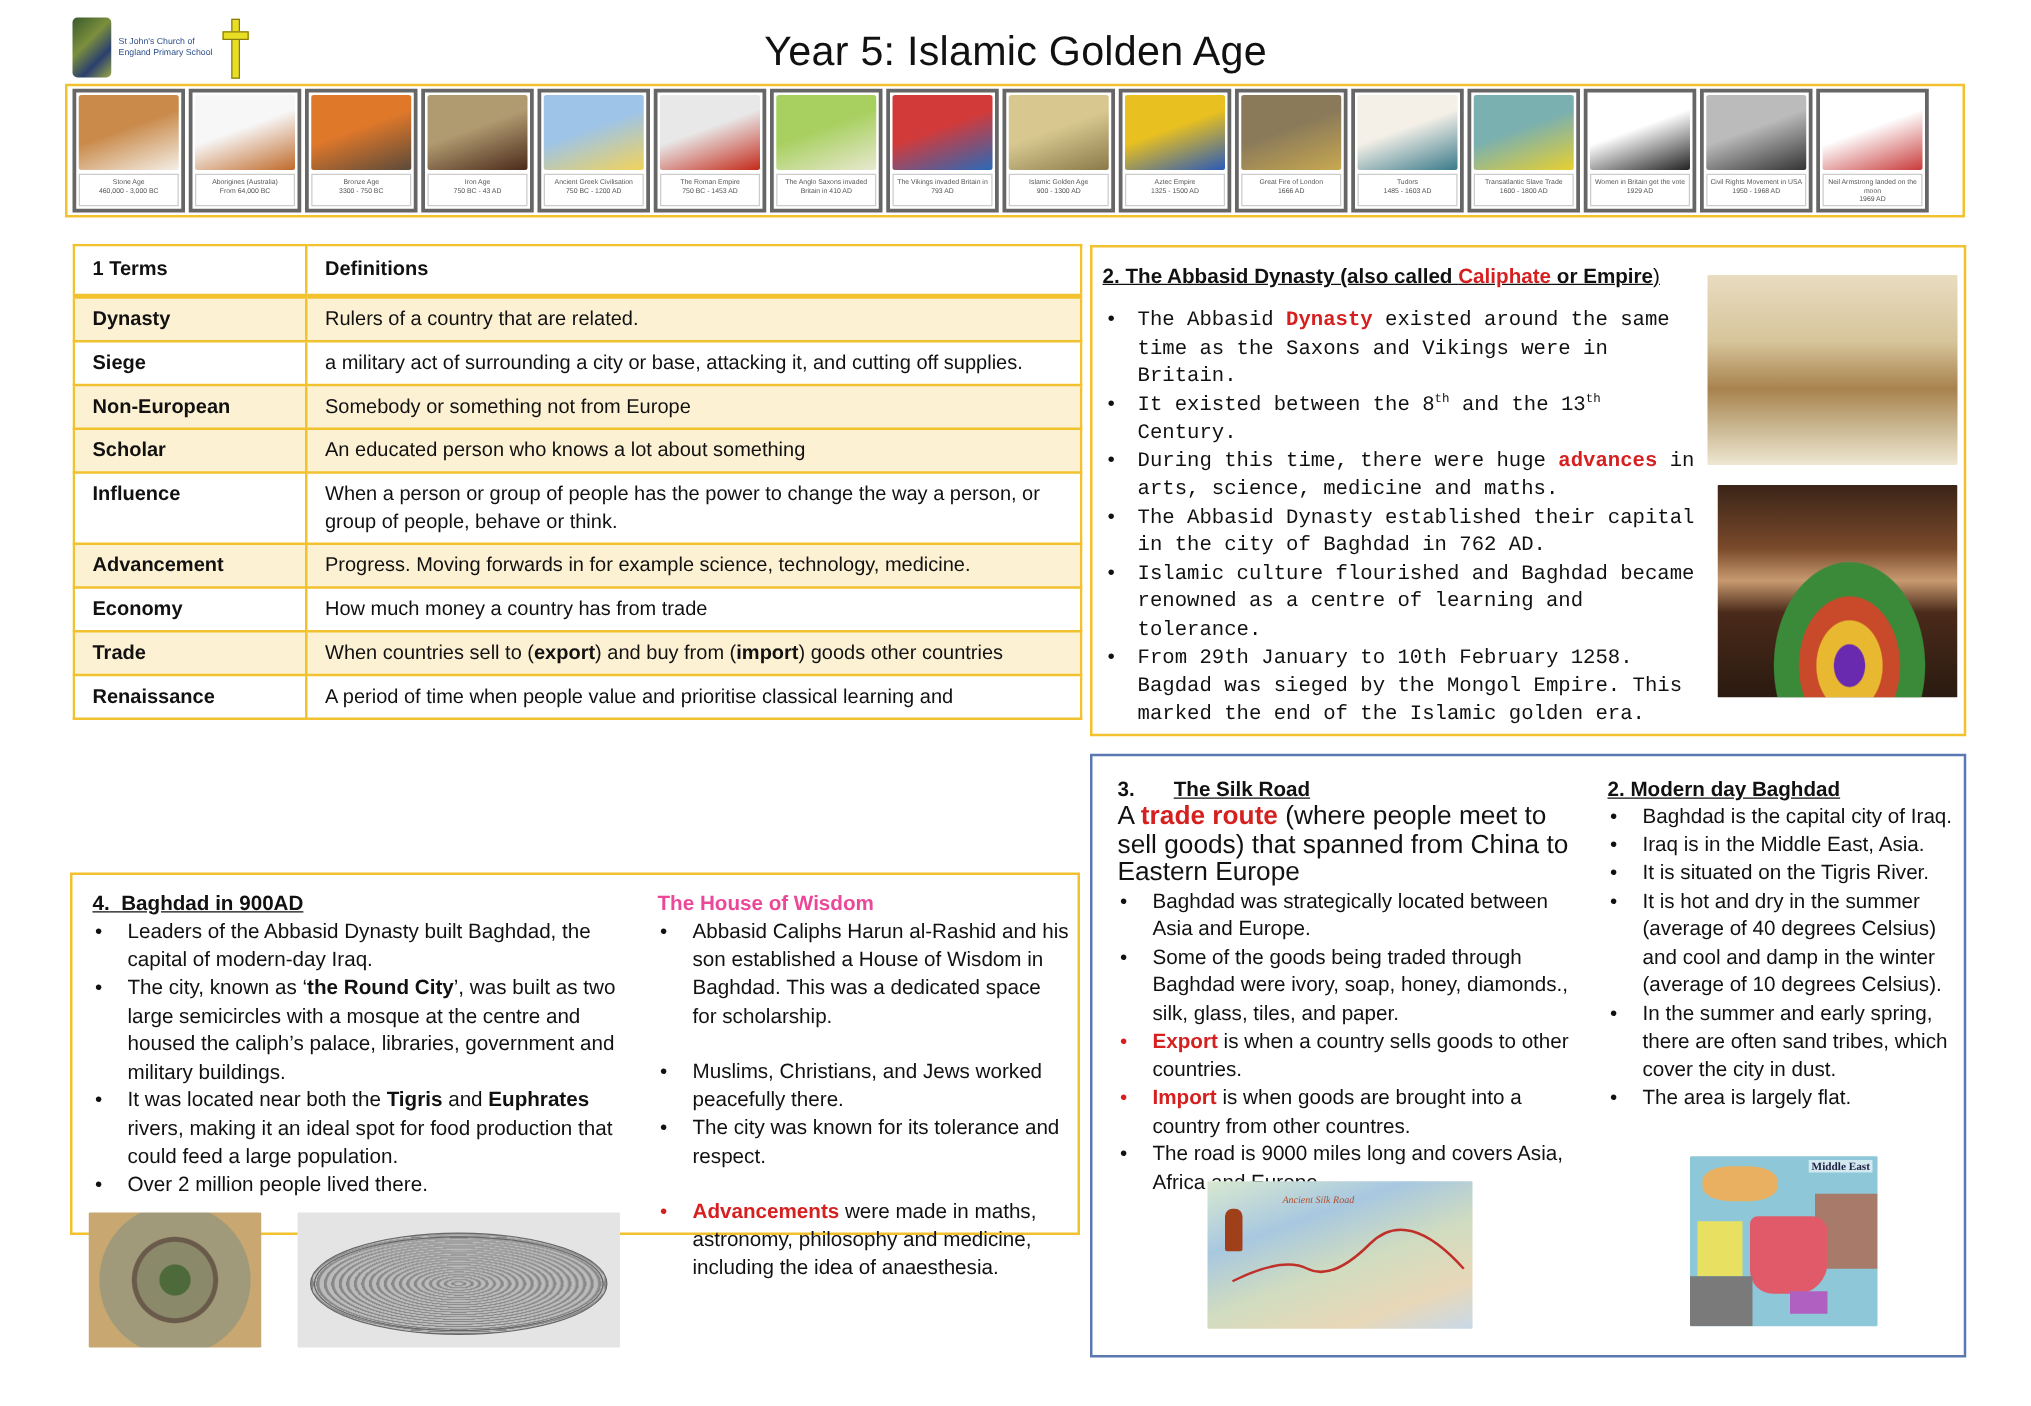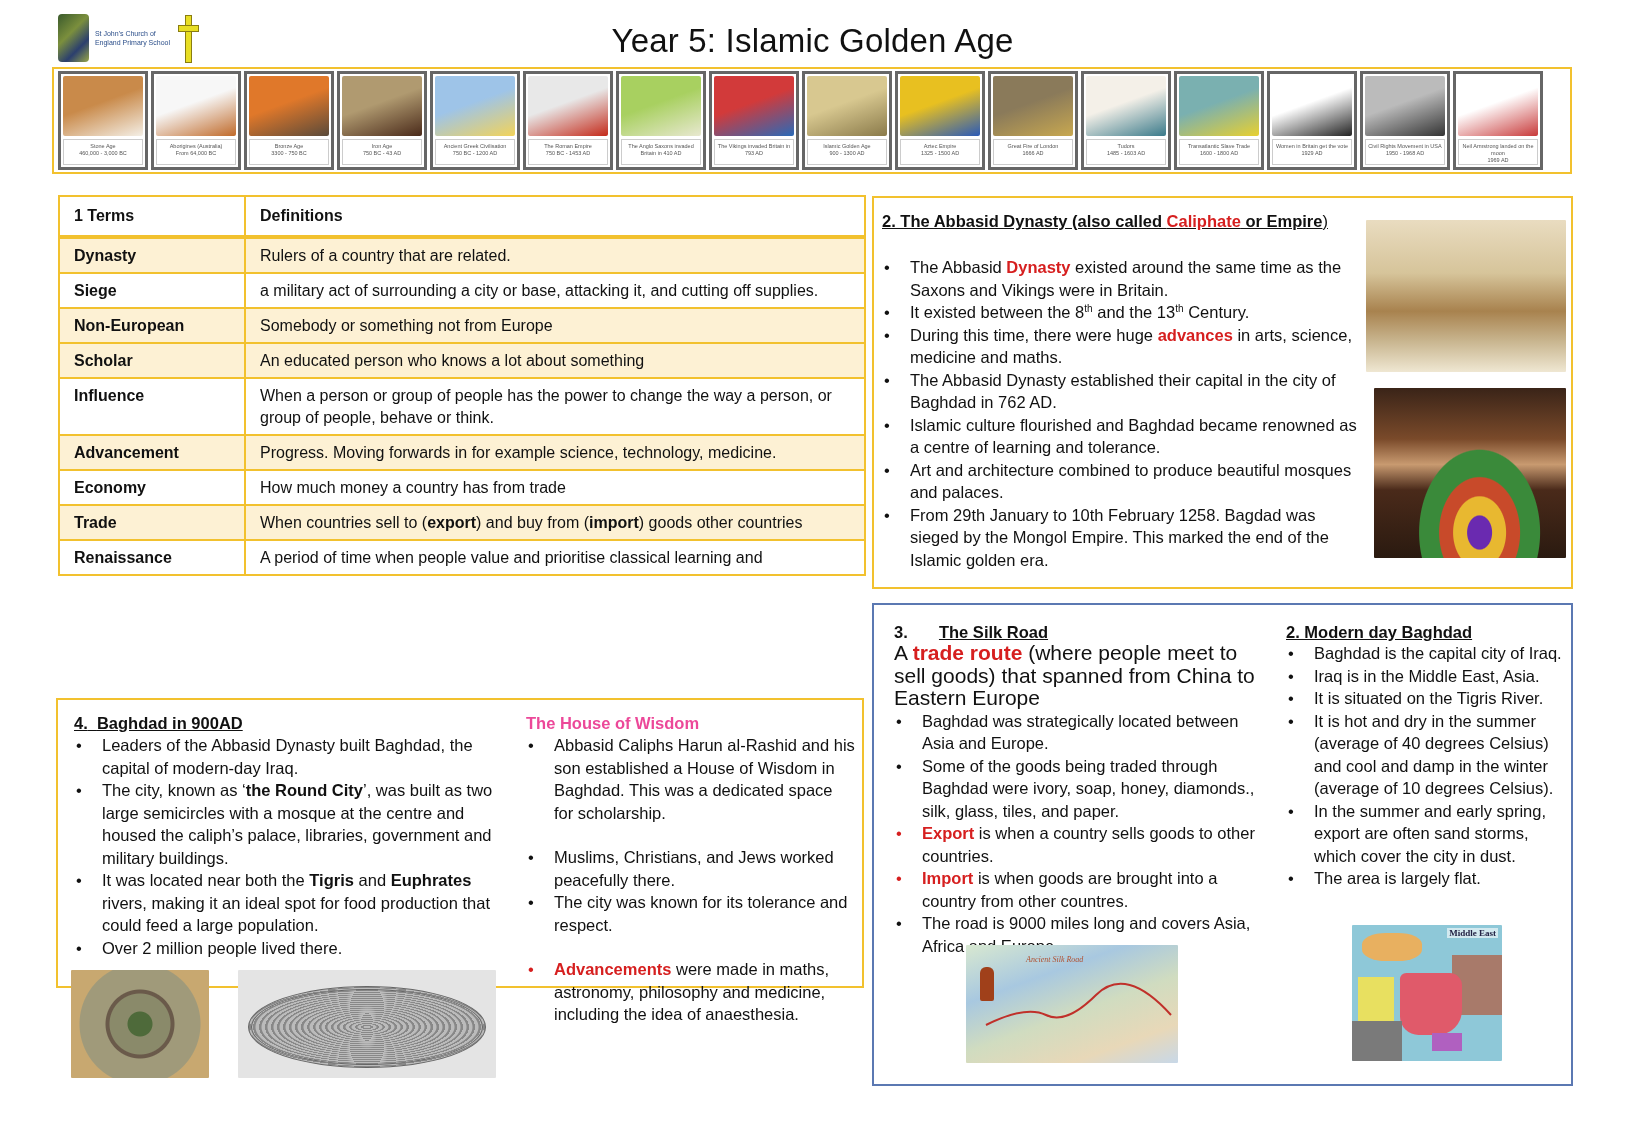--- a/index.html
+++ b/index.html
@@ -237,27 +237,26 @@
         <li>The city was known for its tolerance and respect.</li>
         <li class="rb" style="margin-top: 22px;"><span class="red">Advancements</span> were made in maths, astronomy, philosophy and medicine, including the idea of anaesthesia.</li>
       </ul>
   </div>
 </div>
 
 <div id="s2" class="abs box">
   <div class="abs h u" style="left:8px;top:14px;width:500px;">
     <span>2. The Abbasid Dynasty (also called </span><span style="color:#d61f1f;">Caliphate</span><span> or Empire</span><span style="font-weight:normal;text-decoration:none;">)</span>
   </div>
-  <ul class="bl abs" id="abbasid-list" style="left:8px;top:58px;width:475px;">
+  <ul class="bl abs" id="abbasid-list" style="left:8px;top:47px;width:475px;font-family:Liberation Mono, monospace;">
       <li>The Abbasid <span class="red">Dynasty</span>  existed around the same time as the Saxons and Vikings were in Britain.</li>
       <li>It existed between the 8<sup>th</sup> and the 13<sup>th</sup> Century.</li>
       <li>During this time, there were huge <span class="red">advances</span> in arts, science, medicine and maths.</li>
       <li>The Abbasid Dynasty established their capital in the city of Baghdad in 762 AD.</li>
       <li>Islamic culture flourished and Baghdad became renowned as a centre of learning and tolerance.</li>
-      <li>Art and architecture combined to produce beautiful mosques and palaces.</li>
       <li>From 29th January to 10th February 1258. Bagdad was sieged by the Mongol Empire. This marked the end of the Islamic golden era.</li>
     </ul>
   <div class="abs img" style="left:492px;top:22px;width:200px;height:152px;background:linear-gradient(180deg,#e9dcc0 0%,#d6c49a 35%,#a8824e 60%,#c9b690 80%,#efe7d2 100%);"></div>
   <div class="abs img" style="left:500px;top:190px;width:192px;height:170px;background:radial-gradient(ellipse at 55% 85%,#6a2ab0 0 12px,#e8b830 13px 26px,#c84a2a 27px 40px,#3a8a3a 41px 60px,transparent 61px),linear-gradient(180deg,#3a2418 0%,#7a4a2a 30%,#c89a70 45%,#4a2a1a 60%,#2a1a10 100%);"></div>
 </div>
 
 <div id="s3" class="abs">
   <div class="abs" style="left:20px;top:18px;width:370px;">
     <div class="h">
       <span>3.</span>
@@ -282,21 +281,21 @@
         <path d="M20 80 Q60 60 80 70 T130 50 T205 70" stroke="#c0302a" stroke-width="2" fill="none"></path>
       </svg>
   </div>
   <div class="abs" style="left:412px;top:18px;width:282px;">
     <div class="h u">2.  Modern day Baghdad</div>
     <ul class="bl" id="modern-list">
         <li>Baghdad is the capital city of Iraq.</li>
         <li>Iraq is in the Middle East, Asia.</li>
         <li>It is situated on the Tigris River.</li>
         <li>It is hot and dry in the summer (average of 40 degrees Celsius) and cool and damp in the winter (average of 10 degrees Celsius).</li>
-        <li>In the summer and early spring, export are often sand storms, which cover the city in dust.</li>
+        <li>In the summer and early spring, there are often sand tribes, which cover the city in dust.</li>
         <li>The area is largely flat.</li>
       </ul>
   </div>
   <div class="abs img" style="left:478px;top:320px;width:150px;height:136px;background:linear-gradient(180deg,#8ec8d8 0%,#8ec8d8 100%);overflow:hidden;">
     <div style="position:absolute;left:10px;top:8px;width:60px;height:28px;background:#e8b060;border-radius:40%;"></div>
     <div style="position:absolute;left:100px;top:30px;width:50px;height:60px;background:#a87a6a;"></div>
     <div style="position:absolute;left:6px;top:52px;width:36px;height:44px;background:#e8e060;"></div>
     <div style="position:absolute;left:48px;top:48px;width:62px;height:62px;background:#e05a6a;border-radius:10% 20% 40% 30%;"></div>
     <div style="position:absolute;left:0;top:96px;width:50px;height:40px;background:#7a7a7a;"></div>
     <div style="position:absolute;left:80px;top:108px;width:30px;height:18px;background:#b060c0;"></div>

